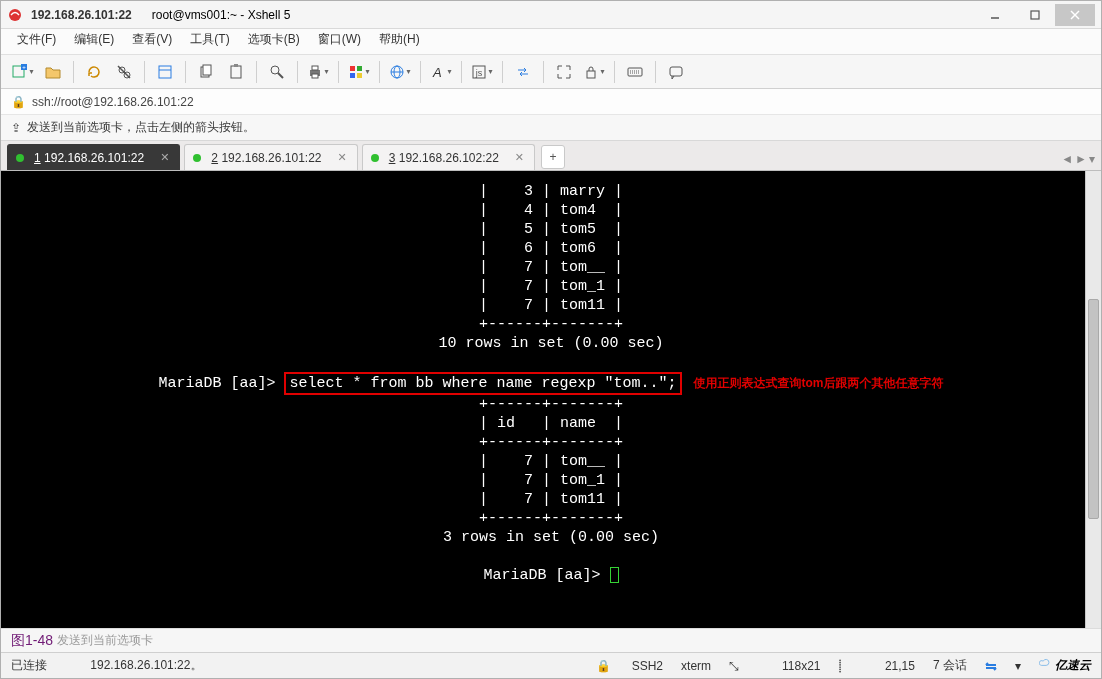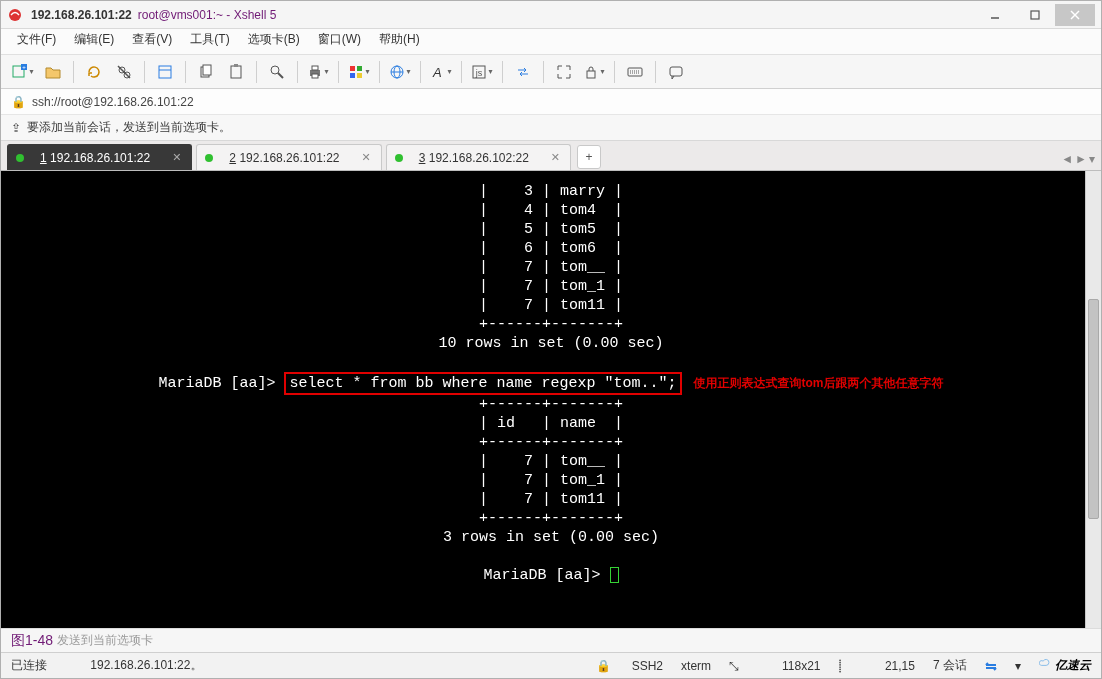--- a/index.html
+++ b/index.html
@@ -23,21 +23,21 @@
     align-items: center;
     padding: 0 6px;
     border-bottom: 1px solid #d9d9d9;
   }
   .titlebar .app-icon {
     width: 16px; height: 16px;
     margin-right: 8px;
     display:inline-flex;align-items:center;justify-content:center;
   }
   .titlebar .title-main { font-weight: bold; color:#333; }
-  .titlebar .title-sub { color:#701a75; margin-left:6px; }
+  .titlebar .title-sub { color:#000000; margin-left:20px; }
   .titlebar .spacer { flex:1; }
   .win-btn { width: 40px; height: 22px; display:inline-flex;align-items:center;justify-content:center; color:#555;}
   .win-btn.close { background:#c7c7c7; color:#fff;}
   .win-btn svg { width:10px;height:10px; }
 
   
   .menubar {
     height: 26px;
     background:#fbfbfb;
     display:flex;
@@ -103,21 +103,21 @@
     position:relative;
   }
   .tab{
     height:26px;
     background:#f4f3f3;
     border:1px solid #c9c9c9;
     border-bottom:none;
     border-radius:3px 3px 0 0;
     display:flex;align-items:center;
     padding:0 10px 0 8px;
-    gap:16px;
+    gap:10px;
     color:#333;
     position:relative;
   }
   .tab.active{
     background:#383838;
     color:#fff;
     border-color:#383838;
   }
   .tab .dot{width:8px;height:8px;border-radius:50%;background:#30c030;}
   .tab .tclose{color:#888;font-size:11px;margin-left:6px;}
@@ -392,21 +392,21 @@
     </span>
 </div>
 
 <div class="addrbar">
   <span class="lock">🔒</span>
   <span>ssh://root@192.168.26.101:22</span>
 </div>
 
 <div class="hintbar">
   <span>⇪</span>
-  <span>要添加当前会话，发送到当前选项卡。</span>
+  <span>发送到当前选项卡，点击左侧的箭头按钮。</span>
 </div>
 
 <div class="tabsrow">
   <div class="tab active">
     <span class="dot"></span>
     <span><u>1</u> <span>192.168.26.101:22</span></span>
     <span class="tclose">✕</span>
   </div>
   <div class="tab">
     <span class="dot"></span>

